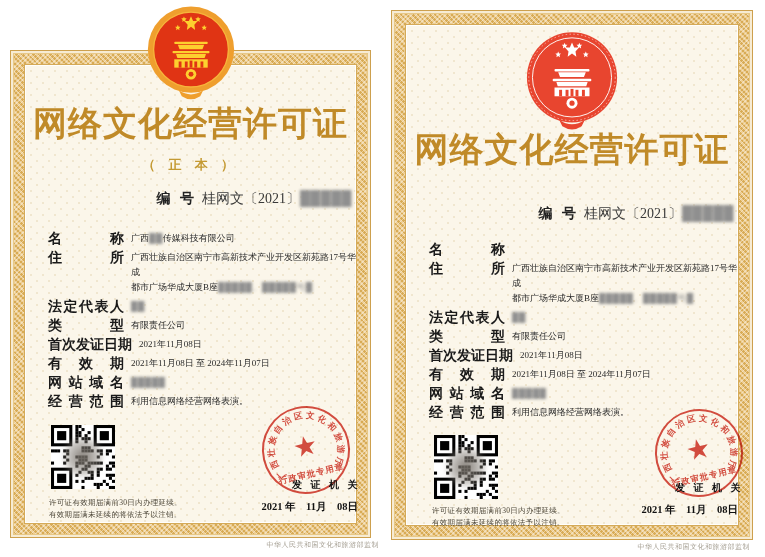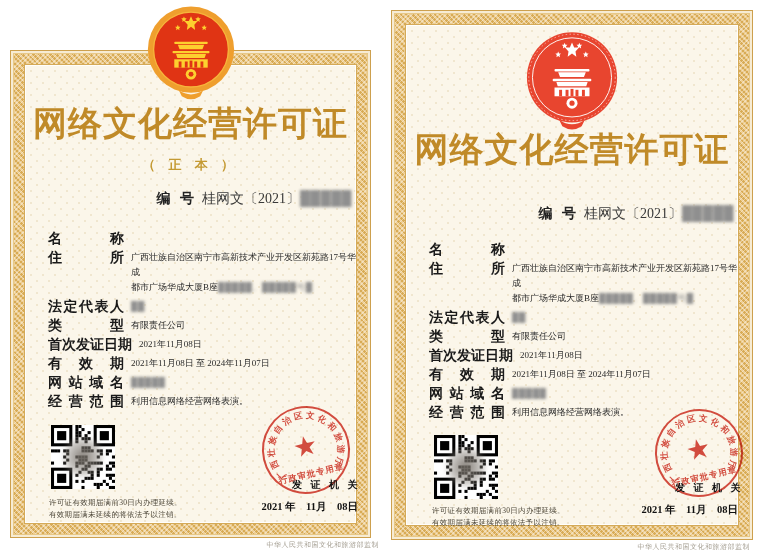--- a/index.html
+++ b/index.html
@@ -108,20 +108,21 @@
 </svg>
     </div>
     <div class="abs title">网络文化经营许可证</div>
     <div class="abs copy">（ 正 本 ）</div>
     <div class="abs serial">
       <span class="s-label">编 号</span><span>桂网文〔2021〕</span><span class="redact">█████</span>
     </div>
     <div class="abs fields">
       <div class="frow">
         <span class="flabel">名称</span>
+        <span class="fvalue"><span>广西</span><span class="redact">██</span><span>传媒科技有限公司</span></span>
       </div>
       <div class="frow">
         <span class="flabel">住所</span>
         <span class="fvalue"><span>广西壮族自治区南宁市高新技术产业开发区新苑路17号华成</span><br><span>都市广场华成大厦B座</span><span class="redact">█████、█████号█</span></span>
       </div>
       <div class="frow">
         <span class="flabel">法定代表人</span>
         <span class="fvalue"><span class="redact">██</span></span>
       </div>
       <div class="frow">

